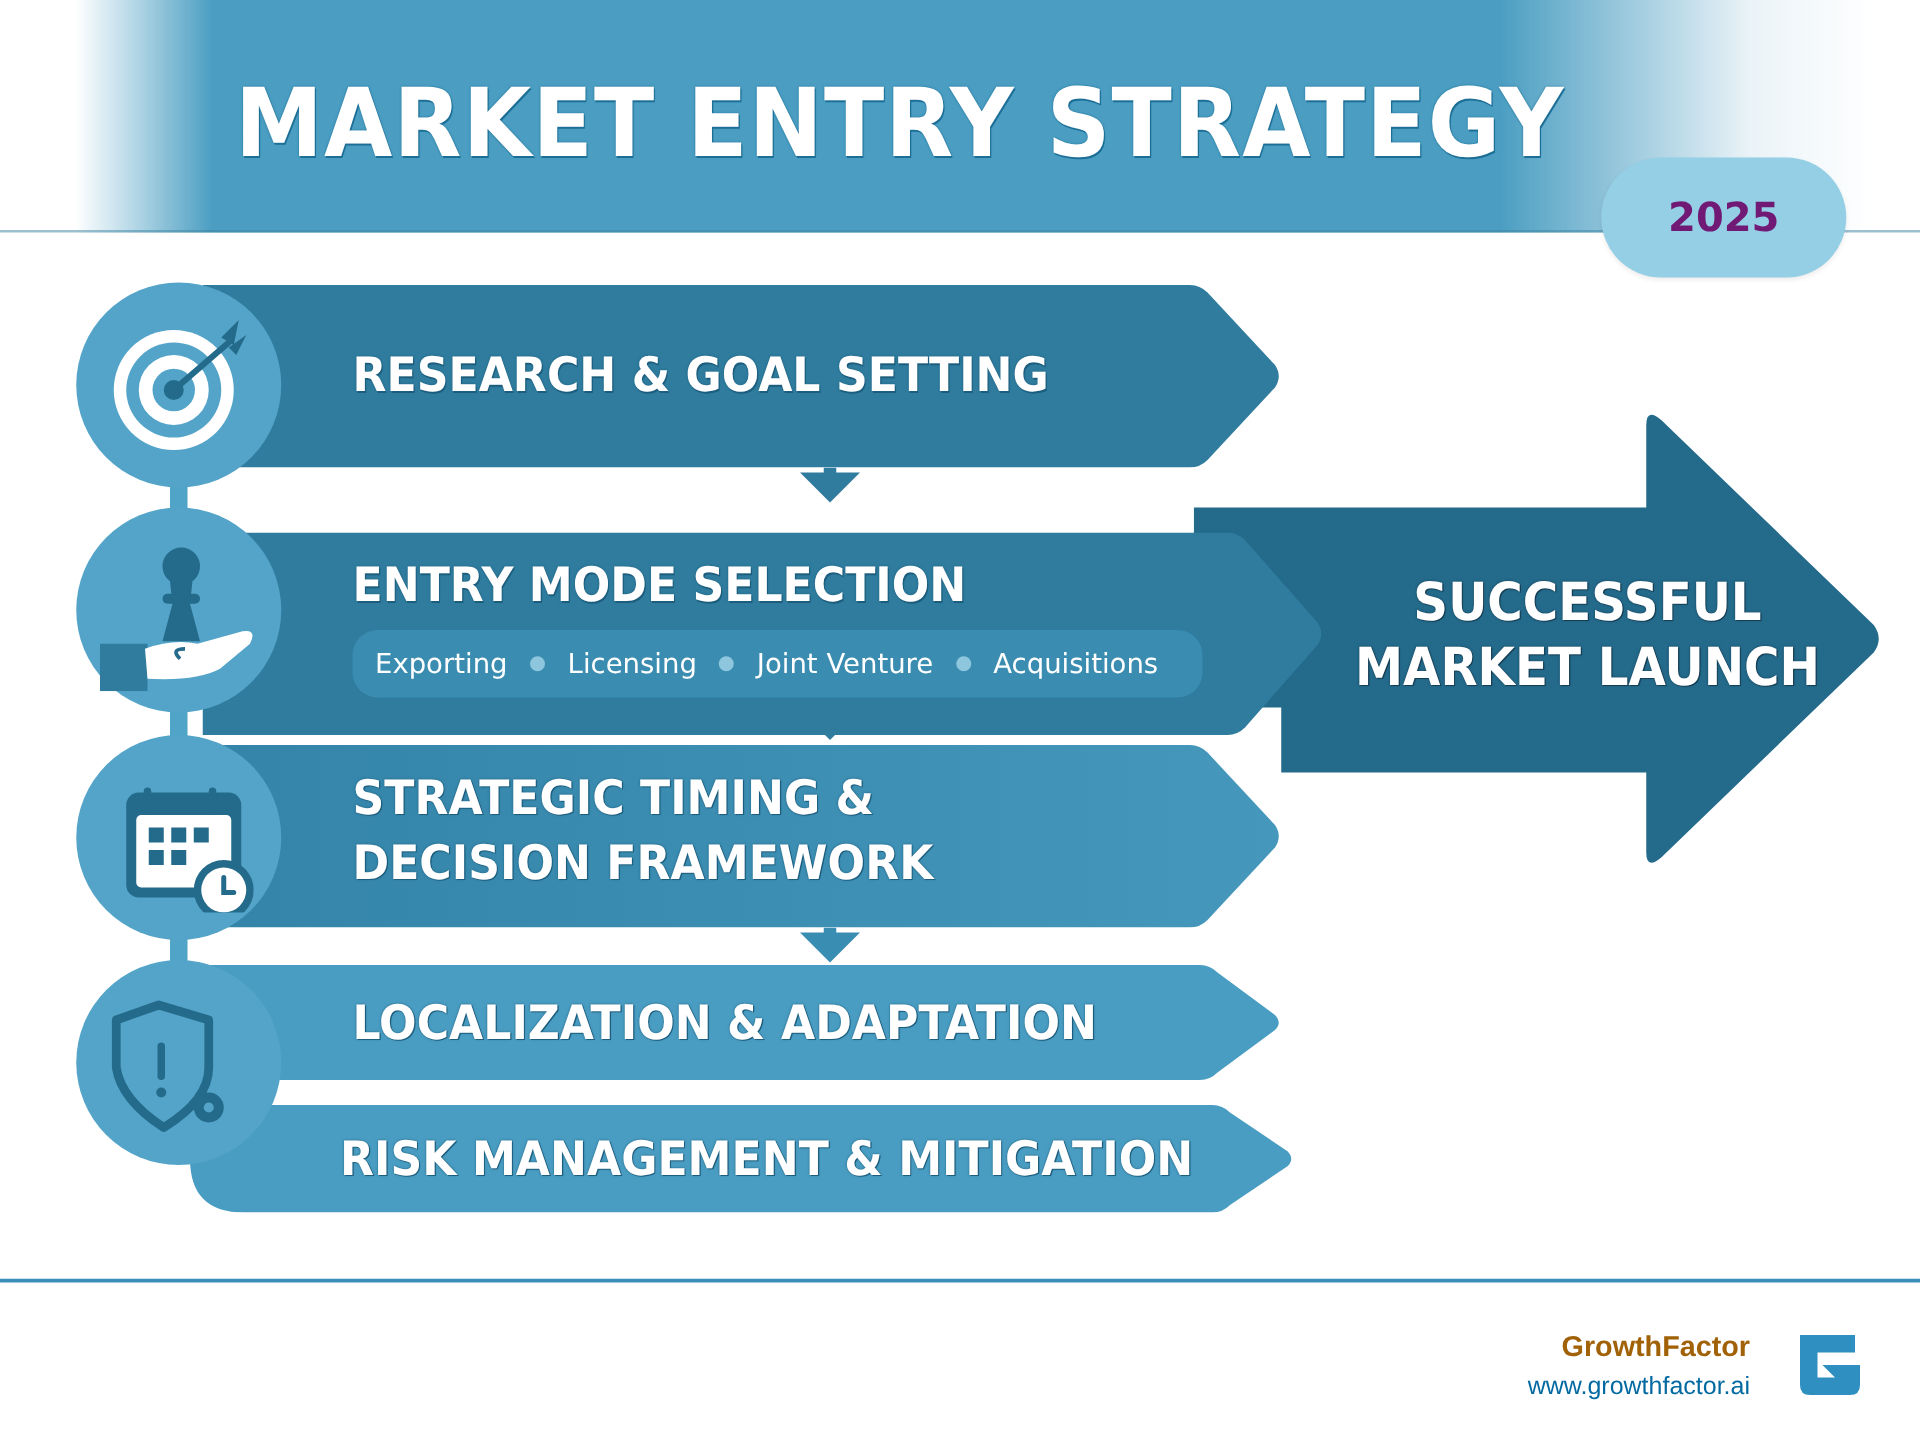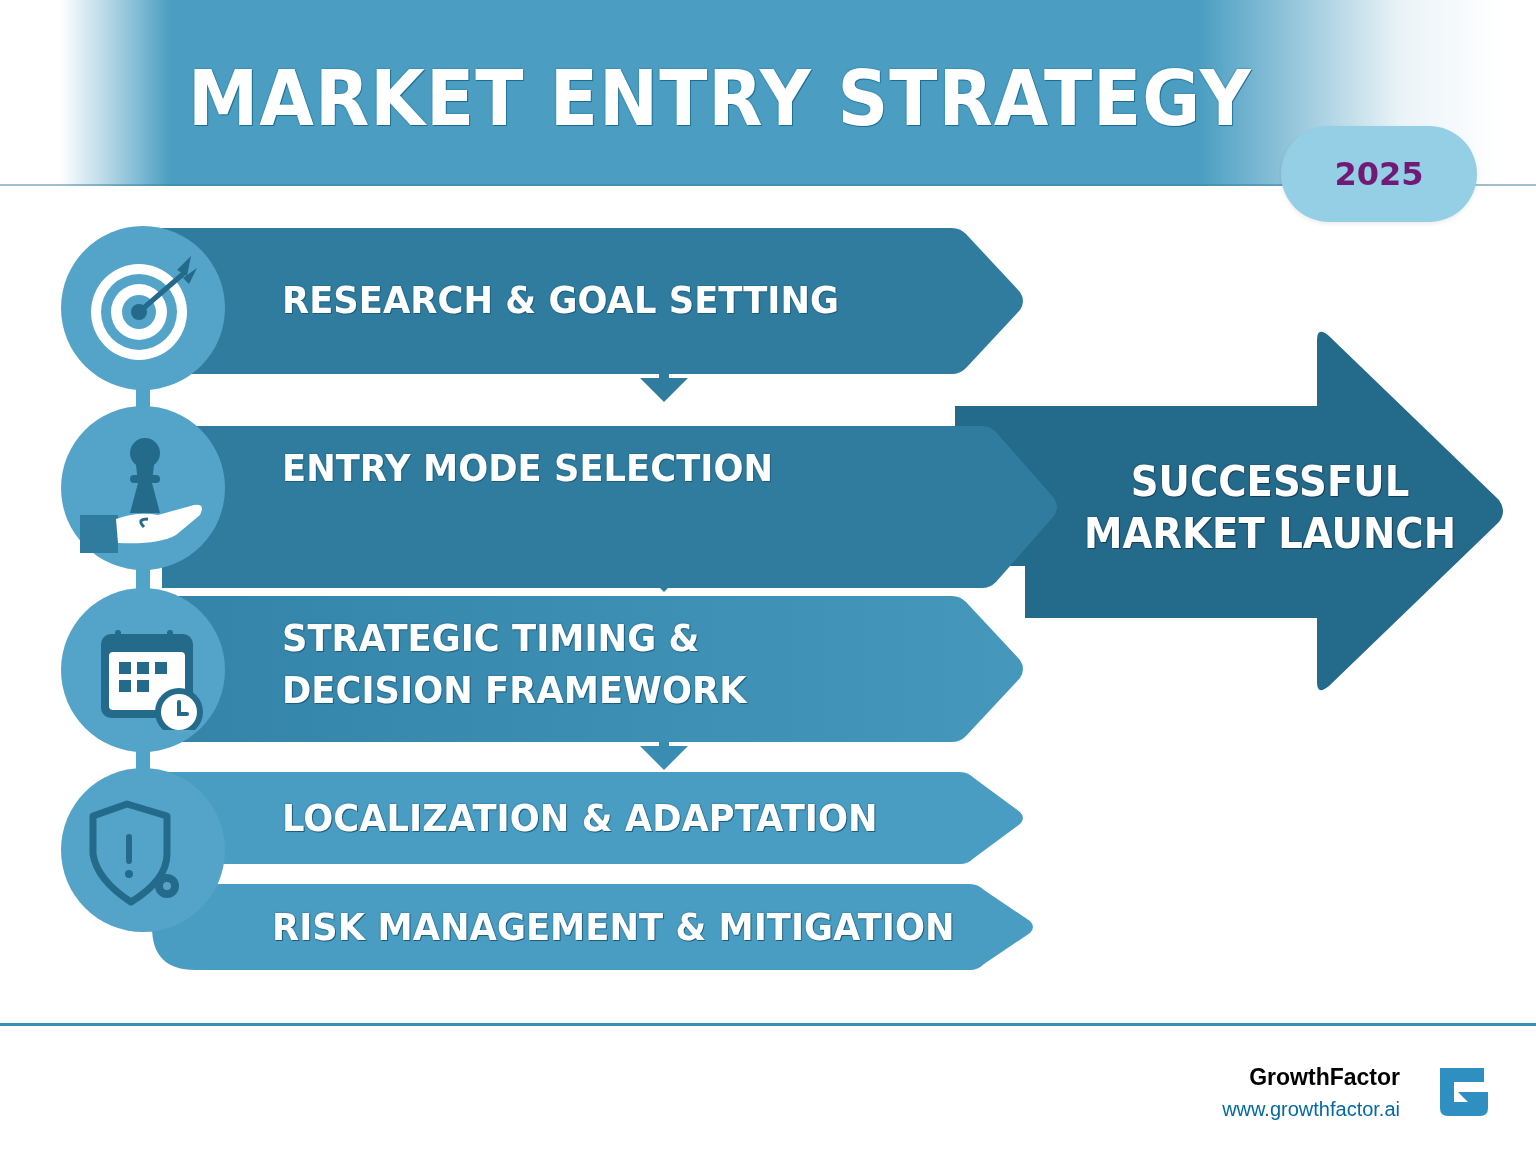--- a/index.html
+++ b/index.html
@@ -72,21 +72,21 @@
     position: absolute; left: 1040px; top: 456px; width: 460px; z-index: 5;
     text-align: center; font-family: "DejaVu Sans", sans-serif; font-weight: bold;
     font-size: 42px; line-height: 52px; color: #ffffff;
     text-shadow: 0 0 2px #163f55, 1px 1px 0 #163f55;
     transform: scaleX(0.92);
   }
 
   .footer-rule { position: absolute; left: 0; top: 1023px; width: 1536px; height: 3px; background: #3a8fba; }
   .brand-name {
     position: absolute; right: 136px; top: 1064px;
-    font-family: "Liberation Sans", sans-serif; font-weight: bold; font-size: 23px; color: #000000;
+    font-family: "Liberation Sans", sans-serif; font-weight: bold; font-size: 23px; color: #a16207;
   }
   .brand-url {
     position: absolute; right: 136px; top: 1098px;
     font-family: "Liberation Sans", sans-serif; font-size: 20px; color: #0369a1;
   }
   .brand-logo { position: absolute; left: 1436px; top: 1064px; width: 56px; height: 56px; }
 </style>
 </head>
 <body>
 
@@ -128,20 +128,29 @@
 <svg class="down-arrow" style="top:374px;" viewBox="0 0 48 30">
   <rect x="19" y="0" width="10" height="6" fill="#2f7c9e"></rect>
   <path d="M0 4 L48 4 L24 28 Z" fill="#2f7c9e"></path>
 </svg>
 
 <div class="bar" style="left:162px; top:404px; width:900px; height:162px;margin-top:22px;">
   <svg width="900" height="162" viewBox="0 0 900 162">
     <path d="M0 0 L820 0 Q828 0 834 6 L892 72 Q898 81 892 90 L834 156 Q828 162 820 162 L0 162 Z" fill="#2f7c9e"></path>
   </svg>
   <div class="bar-label" style="top:16px;">ENTRY MODE SELECTION</div>
+  <div class="chips">
+    <span class="chip">Exporting</span>
+    <span class="chip-dot"></span>
+    <span class="chip">Licensing</span>
+    <span class="chip-dot"></span>
+    <span class="chip">Joint Venture</span>
+    <span class="chip-dot"></span>
+    <span class="chip">Acquisitions</span>
+  </div>
 </div>
 <div class="icon-circle" style="top:406px;">
   <svg width="130" height="130" viewBox="0 0 130 130">
     <circle cx="67" cy="30" r="15" fill="#246a8b"></circle>
     <rect x="52" y="52" width="30" height="8" rx="4" fill="#246a8b"></rect>
     <path d="M58 42 L76 42 L74 60 L82 90 L52 90 L60 60 Z" fill="#246a8b"></path>
     <path d="M2 92 L40 92 L40 130 L2 130 Z" fill="#2f7c9e"></path>
     <path d="M38 96 Q60 88 80 92 L116 82 Q128 80 122 92 L98 112 Q80 122 40 120 Z" fill="#ffffff"></path>
     <path d="M66 104 Q58 96 70 96" stroke="#246a8b" stroke-width="3" fill="none"></path>
   </svg>

